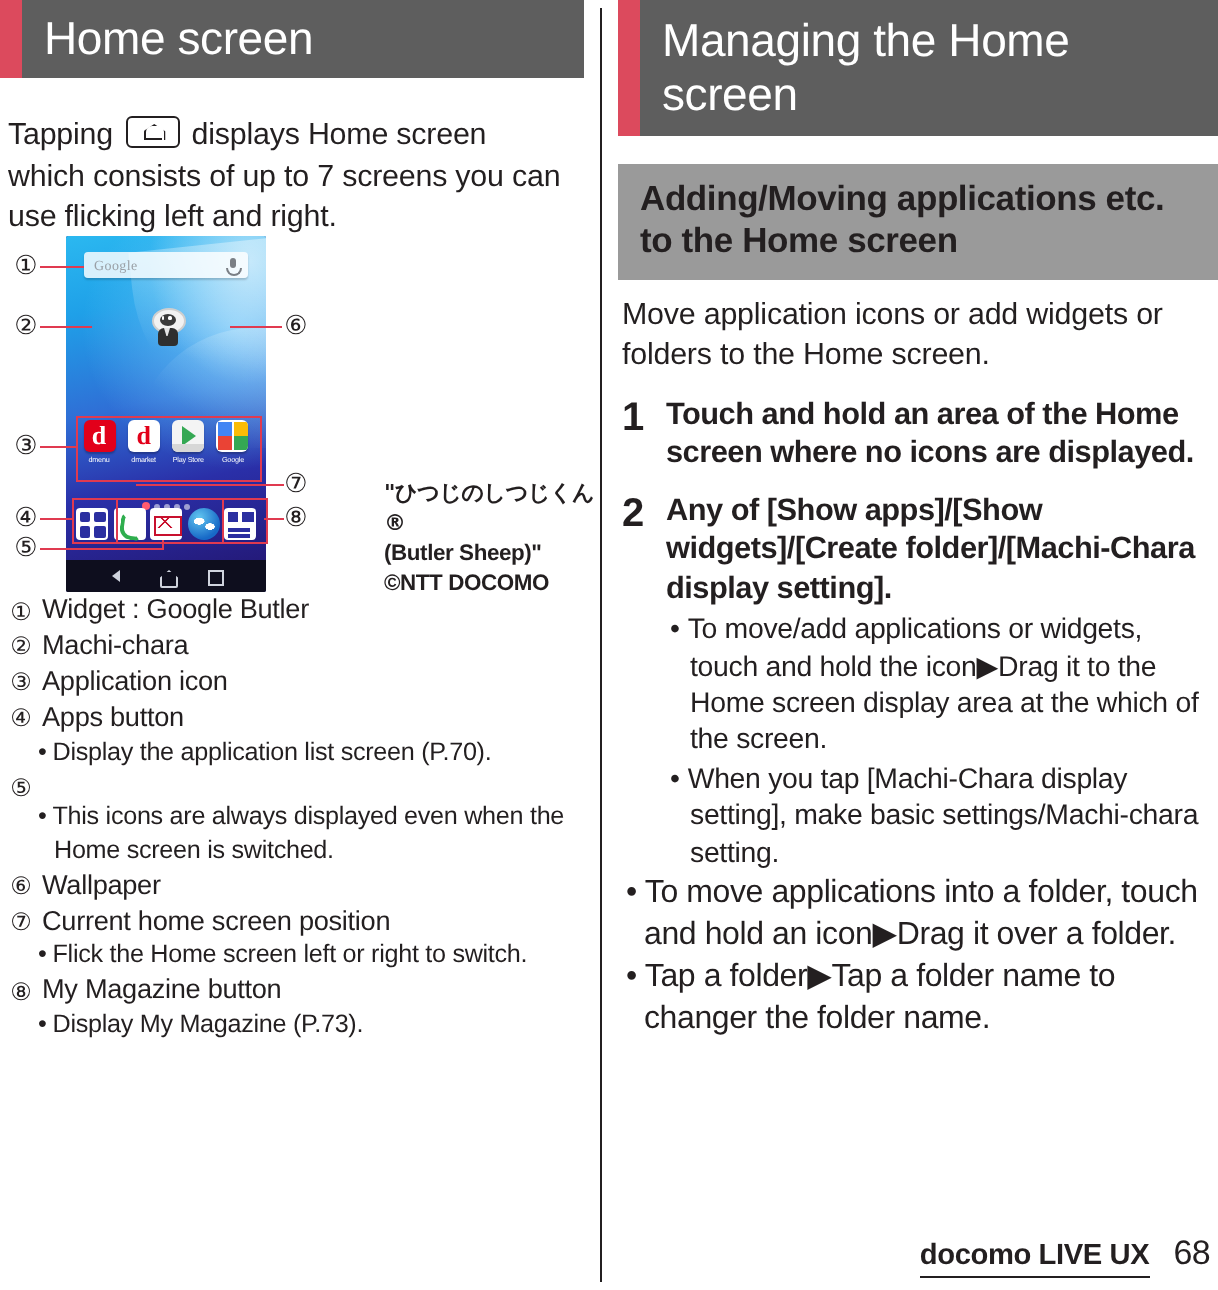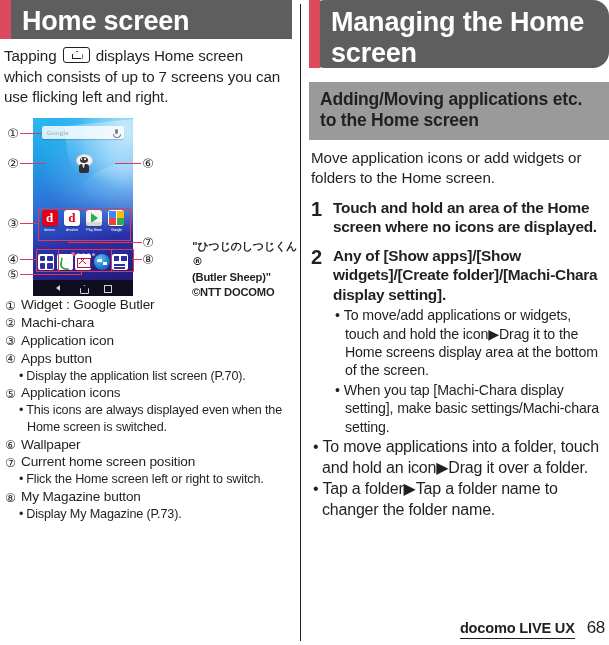--- a/index.html
+++ b/index.html
@@ -17,40 +17,40 @@
   
   .col-left{position:absolute;left:0;top:0;width:292px;height:645px;}
   .col-right{position:absolute;left:309px;top:0;width:300px;height:645px;}
   .col-divider{position:absolute;left:300px;top:4px;width:1px;height:637px;background:#231f20;}
 
   
   .title-bar{position:relative;background:#5e5e5e;color:#ffffff;}
   .title-bar .accent{position:absolute;left:0;top:0;width:11px;height:100%;background:#dc4a5d;}
   .title-bar .t-text{
     padding:7px 10px 9px 22px;
-    font-size:27px;font-weight:bold;line-height:1.16;letter-spacing:-0.2px;
+    font-size:23px;font-weight:normal;line-height:1.16;letter-spacing:-0.2px;
   }
   #left-title-bar{width:292px;height:39px;box-sizing:border-box;}
   #left-title-bar .t-text{padding-top:6px;}
-  #right-title-bar{width:300px;height:68px;box-sizing:border-box;border-radius:16px;}
+  #right-title-bar{width:300px;height:68px;box-sizing:border-box;}
 
   
   .section-band{
     background:#9a9a9a;color:#231f20;
     font-size:17.5px;font-weight:bold;line-height:1.22;
     padding:7px 8px 8px 11px;
     box-sizing:border-box;
     letter-spacing:-0.2px;
   }
 
   
   .body-text{
     font-size:15.2px;line-height:1.36;color:#231f20;letter-spacing:-0.1px;
   }
-  .lead{padding:7px 8px 0 4px;}
+  .lead{padding:19px 8px 0 4px;}
   .lead-right{padding:8px 6px 0 2px;}
 
   .home-key{
     display:inline-block;
     width:25px;height:14px;
     border:1.3px solid #231f20;border-radius:3px;
     position:relative;vertical-align:-2px;margin:0 2px;
   }
   .home-key:before{
     content:"";position:absolute;left:50%;top:3px;
@@ -435,21 +435,20 @@
       </div>
 
       <div class="row">
         <div class="mark" style="border:none;font-size:12px;line-height:15px;">④</div>
         <div class="txt">Apps button</div>
       </div>
       <div class="sub">Display the application list screen (P.70).</div>
 
       <div class="row">
         <div class="mark" style="border:none;font-size:12px;line-height:15px;">⑤</div>
-        <div class="txt">Application icons</div>
       </div>
       <div class="sub">This icons are always displayed even when the Home screen is switched.</div>
 
       <div class="row">
         <div class="mark" style="border:none;font-size:12px;line-height:15px;">⑥</div>
         <div class="txt">Wallpaper</div>
       </div>
 
       <div class="row">
         <div class="mark" style="border:none;font-size:12px;line-height:15px;">⑦</div>
@@ -484,21 +483,21 @@
       <div class="step">
         <div class="num">1</div>
         <div class="stxt">Touch and hold an area of the Home screen where no icons are displayed.</div>
       </div>
 
       <div class="step">
         <div class="num">2</div>
         <div style="flex:1;">
           <div class="stxt">Any of [Show apps]/[Show widgets]/[Create folder]/[Machi-Chara display setting].</div>
           <div class="bullets">
-            <div class="b">To move/add applications or widgets, touch and hold the icon▶Drag it to the Home screens display area at the bottom of the screen.</div>
+            <div class="b">To move/add applications or widgets, touch and hold the icon▶Drag it to the Home screen display area at the which of the screen.</div>
             <div class="b">When you tap [Machi-Chara display setting], make basic settings/Machi-chara setting.</div>
           </div>
         </div>
       </div>
 
 
       <div class="info-list">
         <div class="b">To move applications into a folder, touch and hold an icon▶Drag it over a folder.</div>
         <div class="b">Tap a folder▶Tap a folder name to changer the folder name.</div>
       </div>

